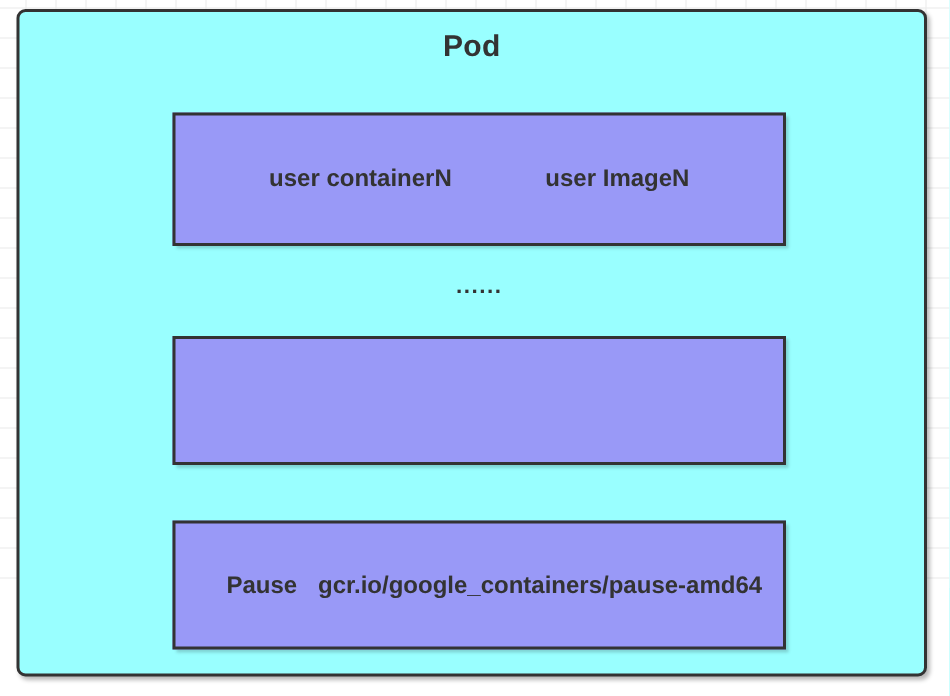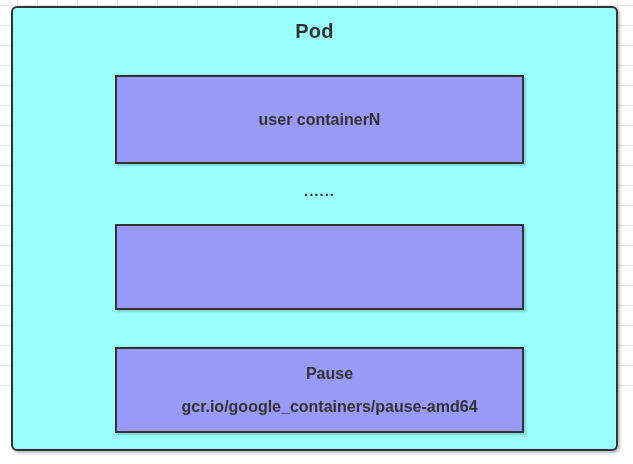--- a/index.html
+++ b/index.html
@@ -51,21 +51,21 @@
     letter-spacing: 0.2px;
   }
   .container-box {
     position: absolute;
     left: 102px;
     width: 409px;
     background: var(--container-fill);
     border: 2px solid var(--border);
     box-shadow: 2px 2px 2px rgba(0,0,0,0.18);
     display: flex;
-    flex-direction: column;
+    flex-direction: row;
     justify-content: space-evenly;
     align-items: center;
   }
   .container-box .line {
     font-size: 16px;
     font-weight: bold;
     color: var(--text);
     line-height: 19px;
     white-space: nowrap;
   }
@@ -89,20 +89,21 @@
 </head>
 <body>
 
 <div class="canvas">
   <div class="pod-box">
 
     <div class="pod-title">Pod</div>
 
     <div class="container-box box-n">
       <div class="line">user containerN</div>
+      <div class="line">user ImageN</div>
     </div>
 
     <div class="ellipsis">......</div>
 
     <div class="container-box box-1">
     </div>
 
     <div class="container-box box-pause">
       <div class="line">Pause</div>
       <div class="line">gcr.io/google_containers/pause-amd64</div>

